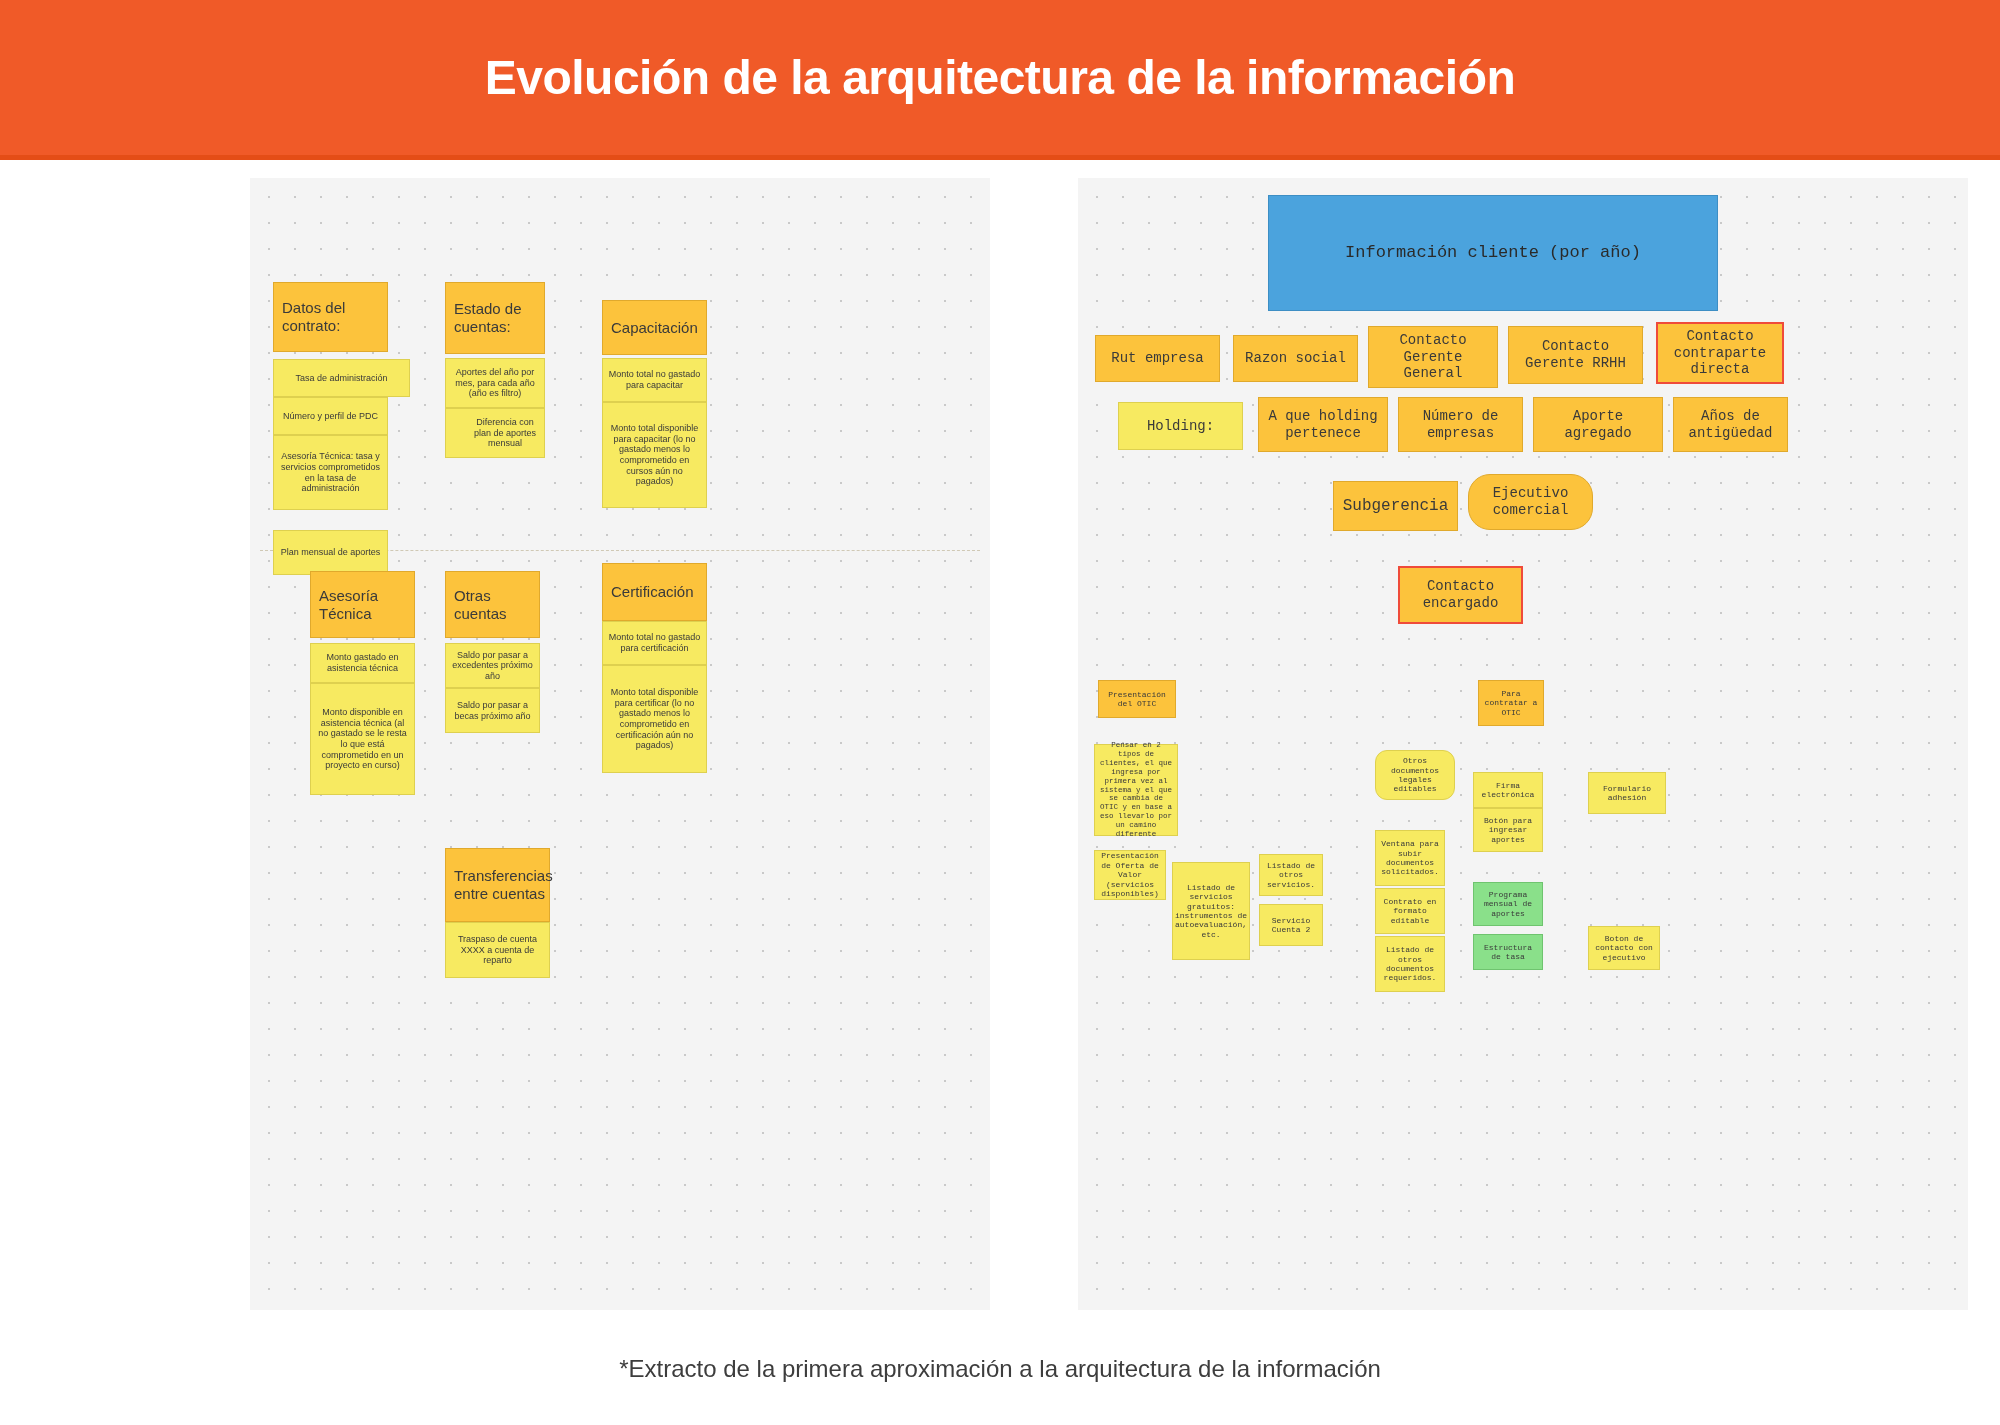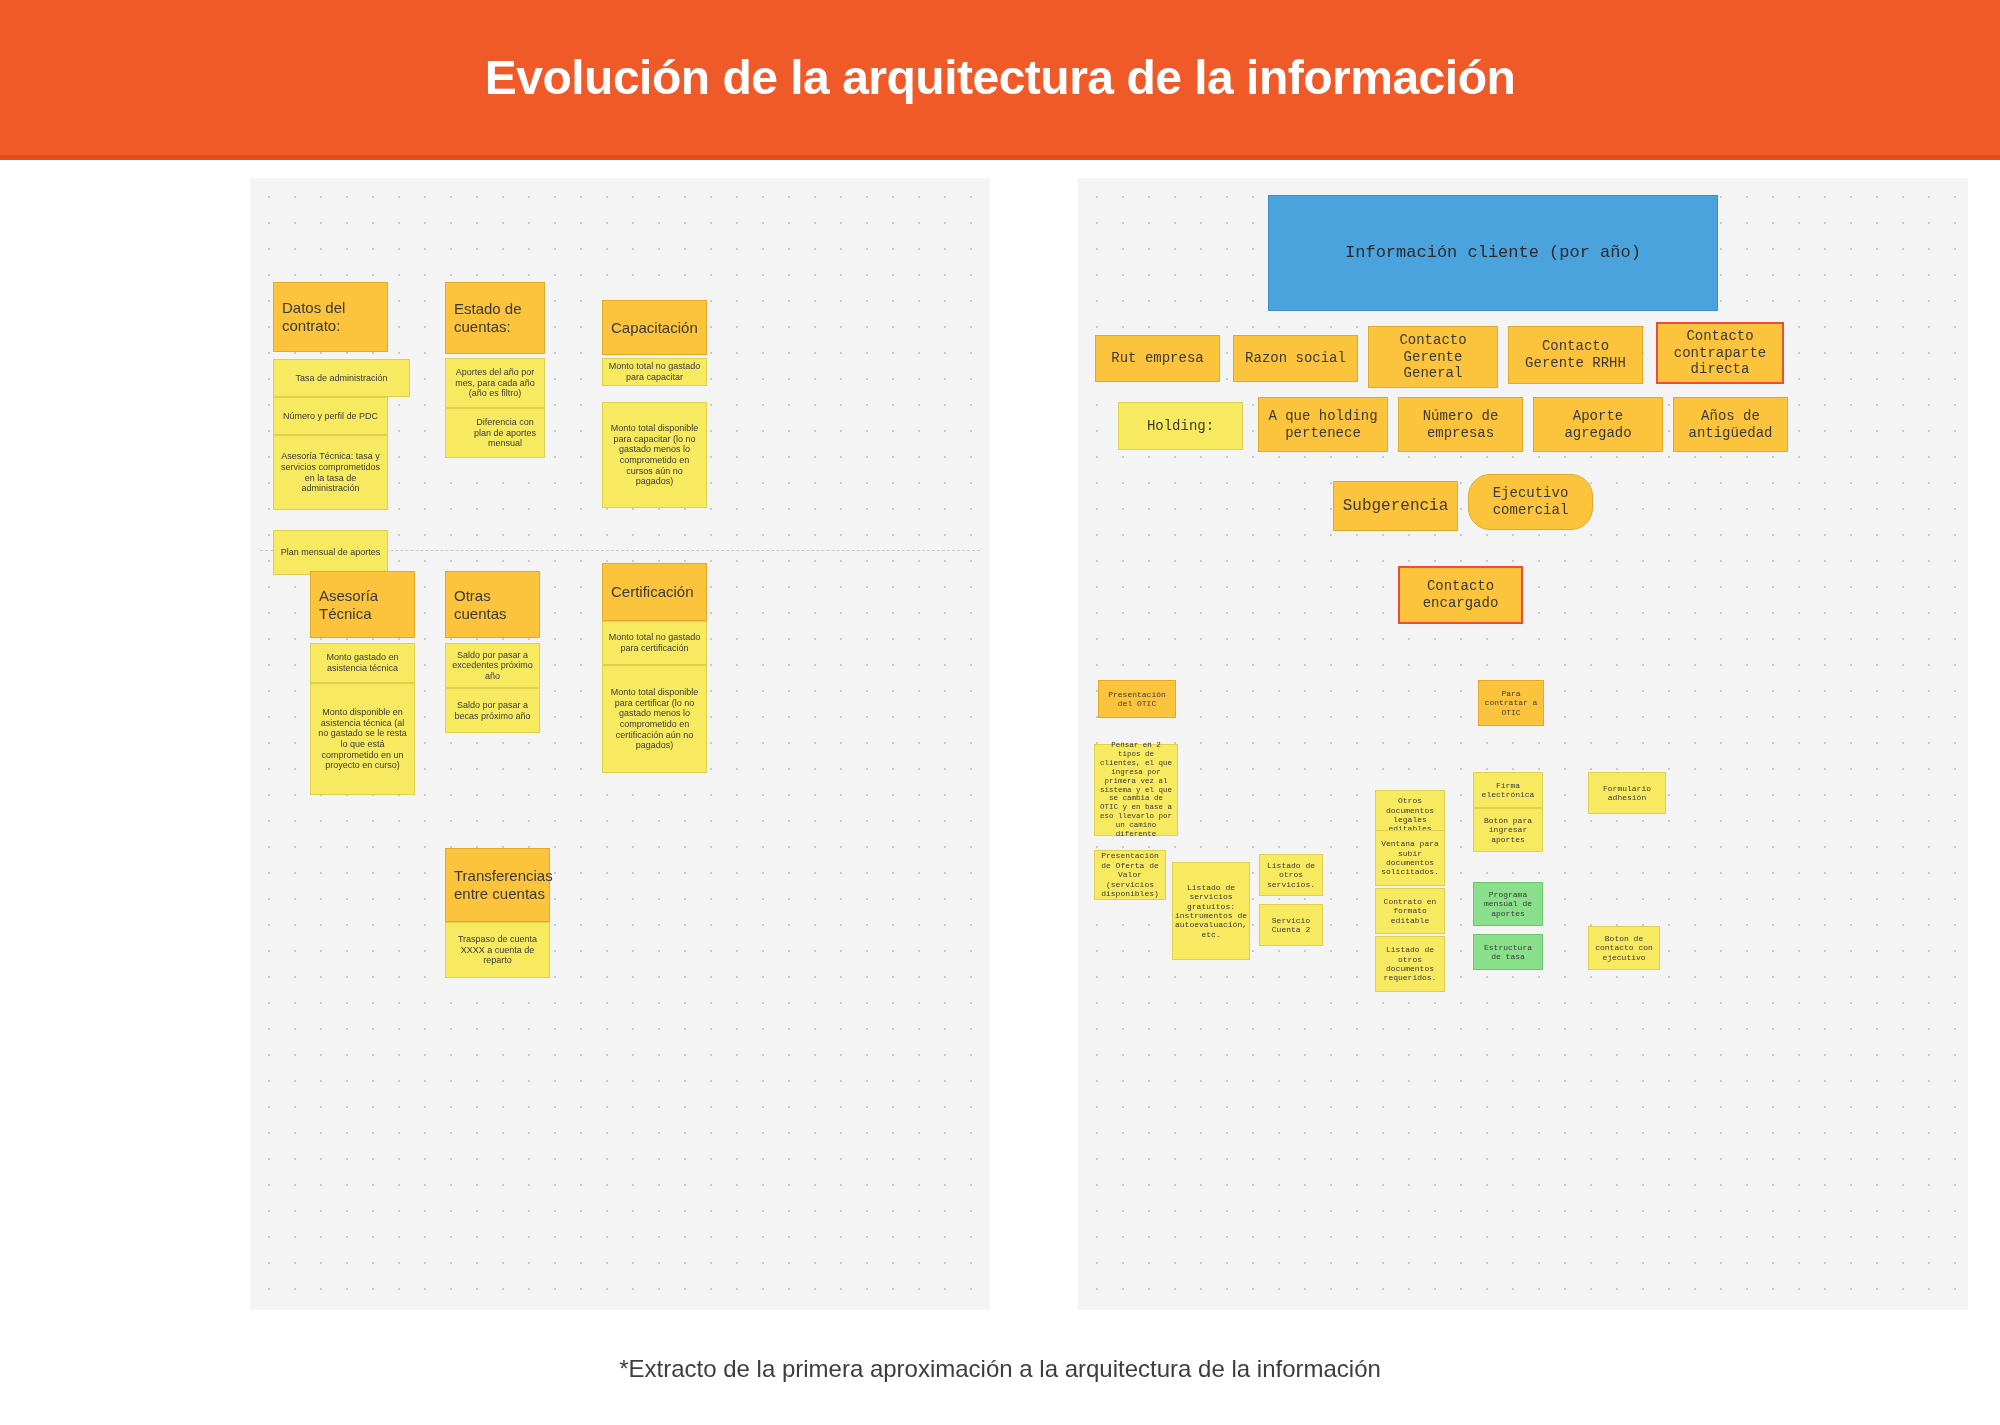--- a/index.html
+++ b/index.html
@@ -122,21 +122,21 @@
   <div class="node yellow" style="left:195px; top:180px; width:100px; height:50px; font-size:9px;">
     <span>Aportes del año por mes, para cada año (año es filtro)</span>
   </div>
   <div class="node yellow" style="left:195px; top:230px; width:100px; height:50px; font-size:9px;padding-left:24px;">
     <span>Diferencia con plan de aportes mensual</span>
   </div>
 
   <div class="node orange" style="left:352px; top:122px; width:105px; height:55px; font-size:15px; justify-content:flex-start; padding-left:8px; text-align:left;">
     <span>Capacitación</span>
   </div>
-  <div class="node yellow" style="left:352px; top:180px; width:105px; height:28px; font-size:9px;">
+  <div class="node yellow" style="left:352px; top:180px; width:105px; height:44px; font-size:9px;">
     <span>Monto total no gastado para capacitar</span>
   </div>
   <div class="node yellow" style="left:352px; top:224px; width:105px; height:106px; font-size:9px;">
     <span>Monto total disponible para capacitar (lo no gastado menos lo comprometido en cursos aún no pagados)</span>
   </div>
 
   <div class="node orange" style="left:60px; top:393px; width:105px; height:67px; font-size:15px; justify-content:flex-start; padding-left:8px; text-align:left;">
     <span>Asesoría Técnica</span>
   </div>
   <div class="node yellow" style="left:60px; top:465px; width:105px; height:40px; font-size:9px;">
@@ -225,21 +225,21 @@
 
   <div class="node orange" style="left:20px; top:502px; width:78px; height:38px; font-size:8px;">
     <span>Presentación del OTIC</span>
   </div>
   <div class="node orange" style="left:400px; top:502px; width:66px; height:46px; font-size:8px;">
     <span>Para contratar a OTIC</span>
   </div>
   <div class="node yellow" style="left:16px; top:566px; width:84px; height:92px; font-size:7.5px;">
     <span>Pensar en 2 tipos de clientes, el que ingresa por primera vez al sistema y el que se cambia de OTIC y en base a eso llevarlo por un camino diferente</span>
   </div>
-  <div class="node yellow" style="left:297px; top:612px; width:70px; height:50px; font-size:8px;">
+  <div class="node yellow" style="left:297px; top:572px; width:80px; height:50px; font-size:8px;border-radius:12px;">
     <span>Otros documentos legales editables</span>
   </div>
   <div class="node yellow" style="left:395px; top:594px; width:70px; height:36px; font-size:8px;">
     <span>Firma electrónica</span>
   </div>
   <div class="node yellow" style="left:510px; top:594px; width:78px; height:42px; font-size:8px;">
     <span>Formulario adhesión</span>
   </div>
   <div class="node yellow" style="left:395px; top:630px; width:70px; height:44px; font-size:8px;">
     <span>Botón para ingresar aportes</span>

